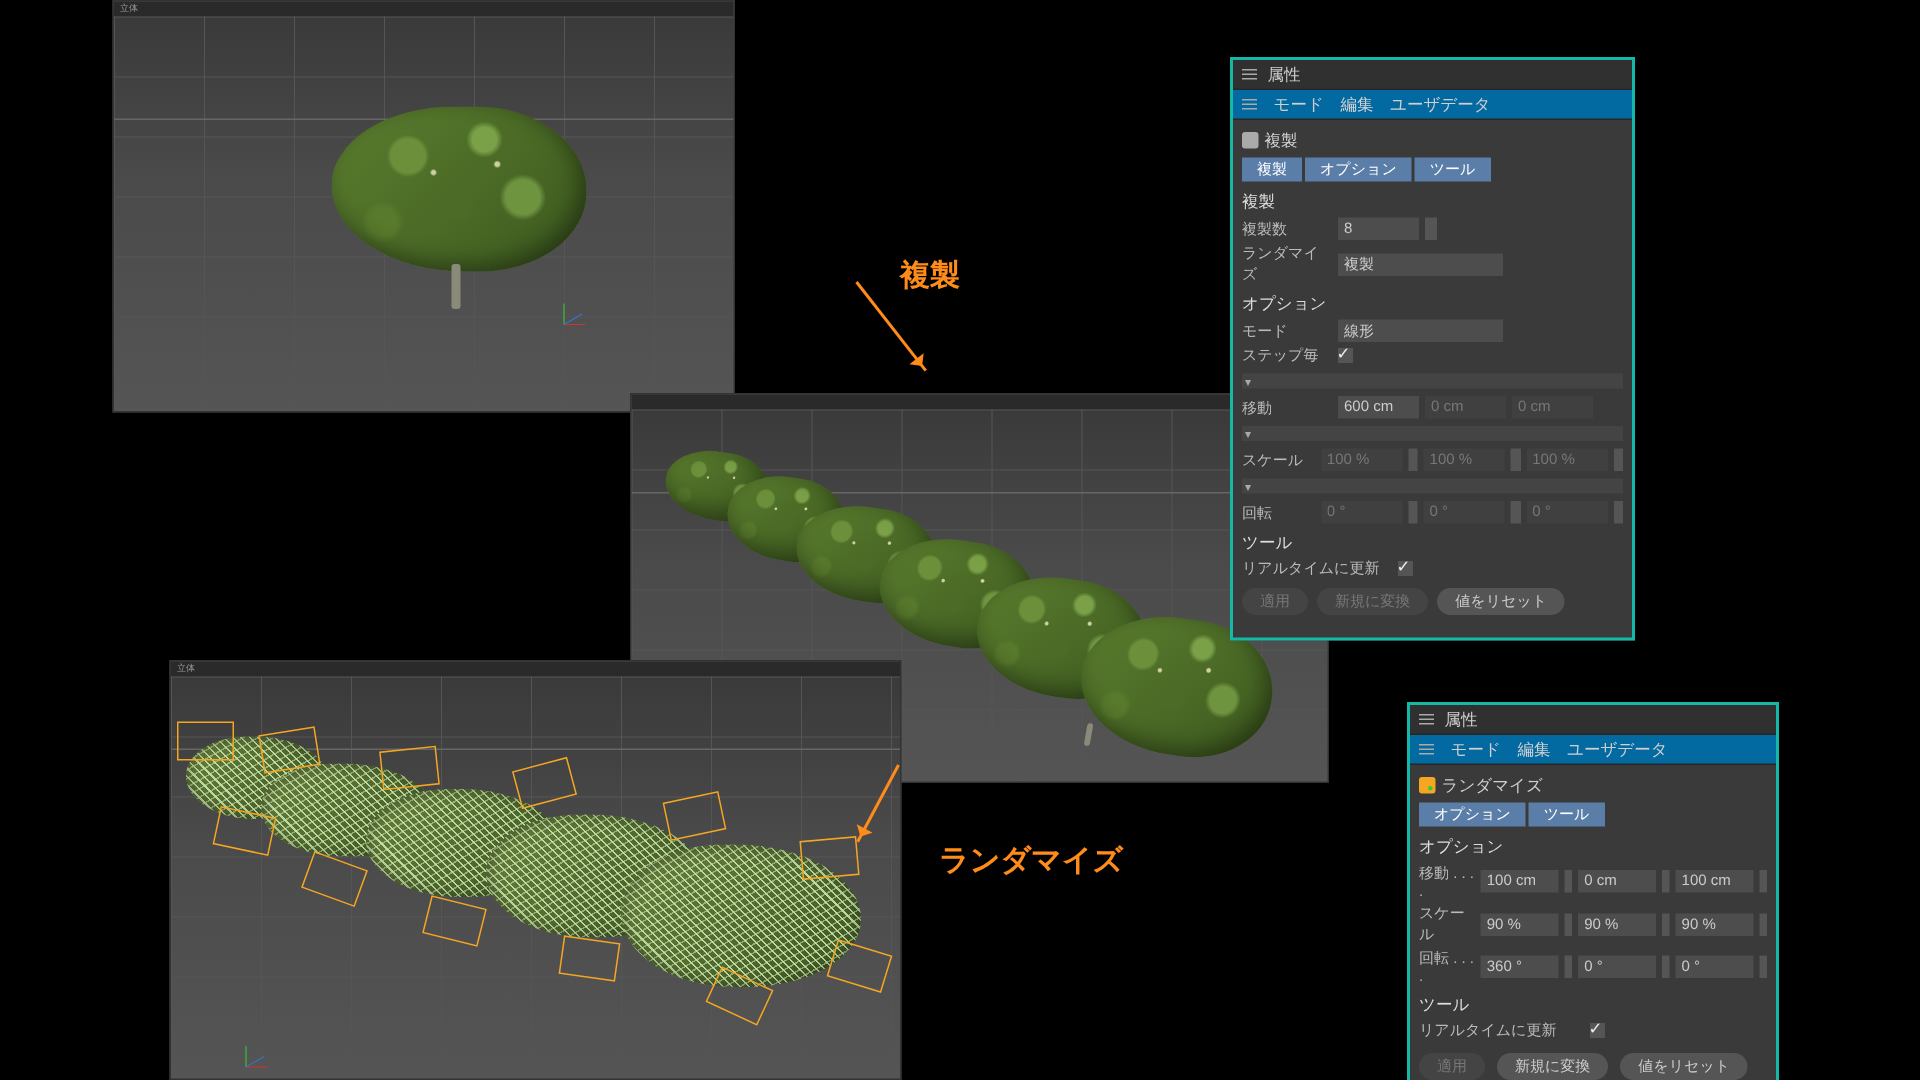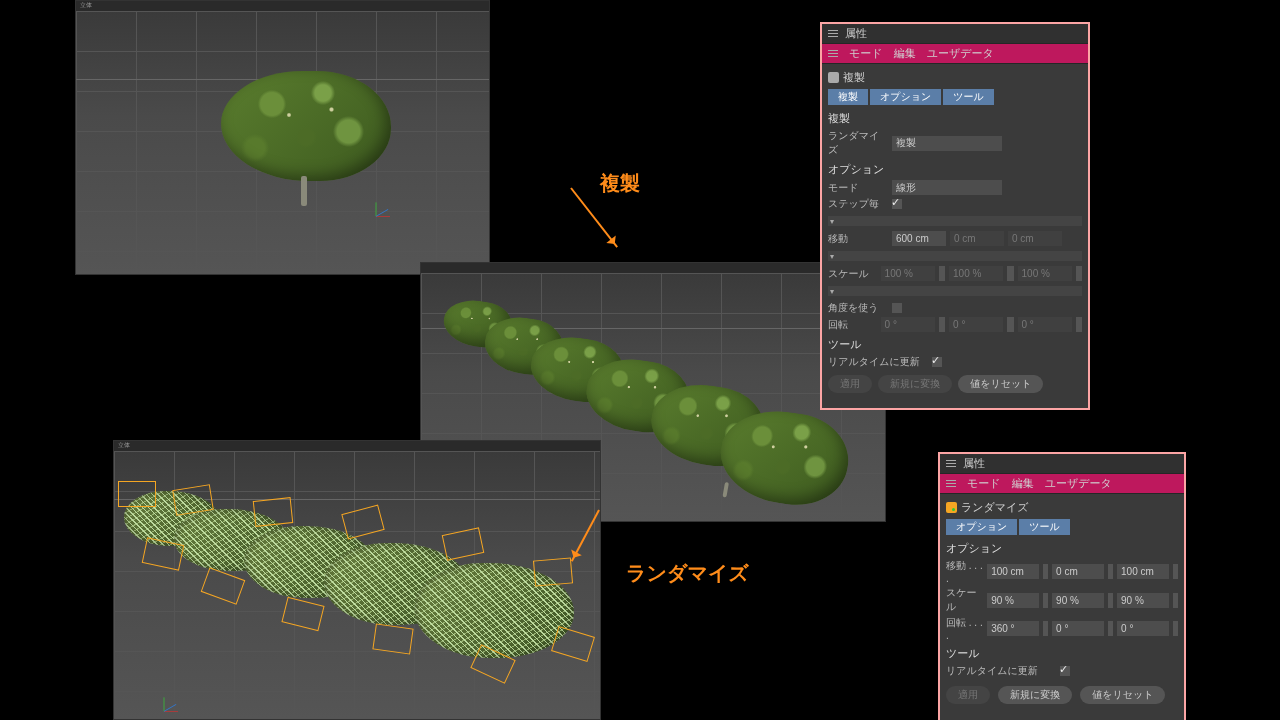--- a/index.html
+++ b/index.html
@@ -132,32 +132,33 @@
     position:absolute;
     bottom:-2px; left:-5px;
     border: 6px solid transparent;
     border-top-color: #ff8c1a;
   }
 
   
   .panel {
     position:absolute;
     background:#3a3a3a;
-    border: 2px solid #fca5a5;
+    border: 2px solid #14b8a6;
     color:#d0d0d0;
     font-size: 11px;
+    margin-top: 16px;
   }
   .panel-hd {
     background:#303030;
     padding: 2px 6px;
     border-bottom: 1px solid #262626;
   }
   .panel-menu {
     padding: 2px 6px;
-    background:#be185d;
+    background:#0369a1;
     border-bottom:1px solid #262626;
   }
   .panel-menu span { margin-right: 8px; cursor: default; }
   .panel-body { padding: 4px 6px 8px; }
   .obj-row {
     display:flex; align-items:center; gap:4px; padding:2px 0;
   }
   .obj-icon {
     display:inline-block; width:11px; height:11px;
     background:#aaa; border-radius:2px;
@@ -324,20 +325,25 @@
     </div>
 
     <div class="tabs">
       <button class="tab active">複製</button>
       <button class="tab active">オプション</button>
       <button class="tab active">ツール</button>
     </div>
 
     <div class="section-label">複製</div>
     <div class="row">
+      <span class="lbl">複製数</span>
+      <input class="field" value="8" style="">
+      <span class="spin"></span>
+    </div>
+    <div class="row">
       <span class="lbl">ランダマイズ</span>
       <input class="field" style="width: 110px;" value="複製">
     </div>
 
     <div class="section-label">オプション</div>
     <div class="row">
       <span class="lbl">モード</span>
       <input class="field" style="width: 110px;" value="線形">
     </div>
     <div class="row">
@@ -358,24 +364,20 @@
       <span class="lbl">スケール</span>
       <input class="field disabled" value="100 %" style="">
         <span class="spin"></span>
       <input class="field disabled" value="100 %" style="">
         <span class="spin"></span>
       <input class="field disabled" value="100 %" style="">
         <span class="spin"></span>
     </div>
 
     <div class="collapse-bar"></div>
-    <div class="row">
-      <span class="lbl">角度を使う</span>
-      <span class="checkbox"></span>
-    </div>
     <div class="row">
       <span class="lbl">回転</span>
       <input class="field disabled" value="0 °" style="">
         <span class="spin"></span>
       <input class="field disabled" value="0 °" style="">
         <span class="spin"></span>
       <input class="field disabled" value="0 °" style="">
         <span class="spin"></span>
     </div>
 

